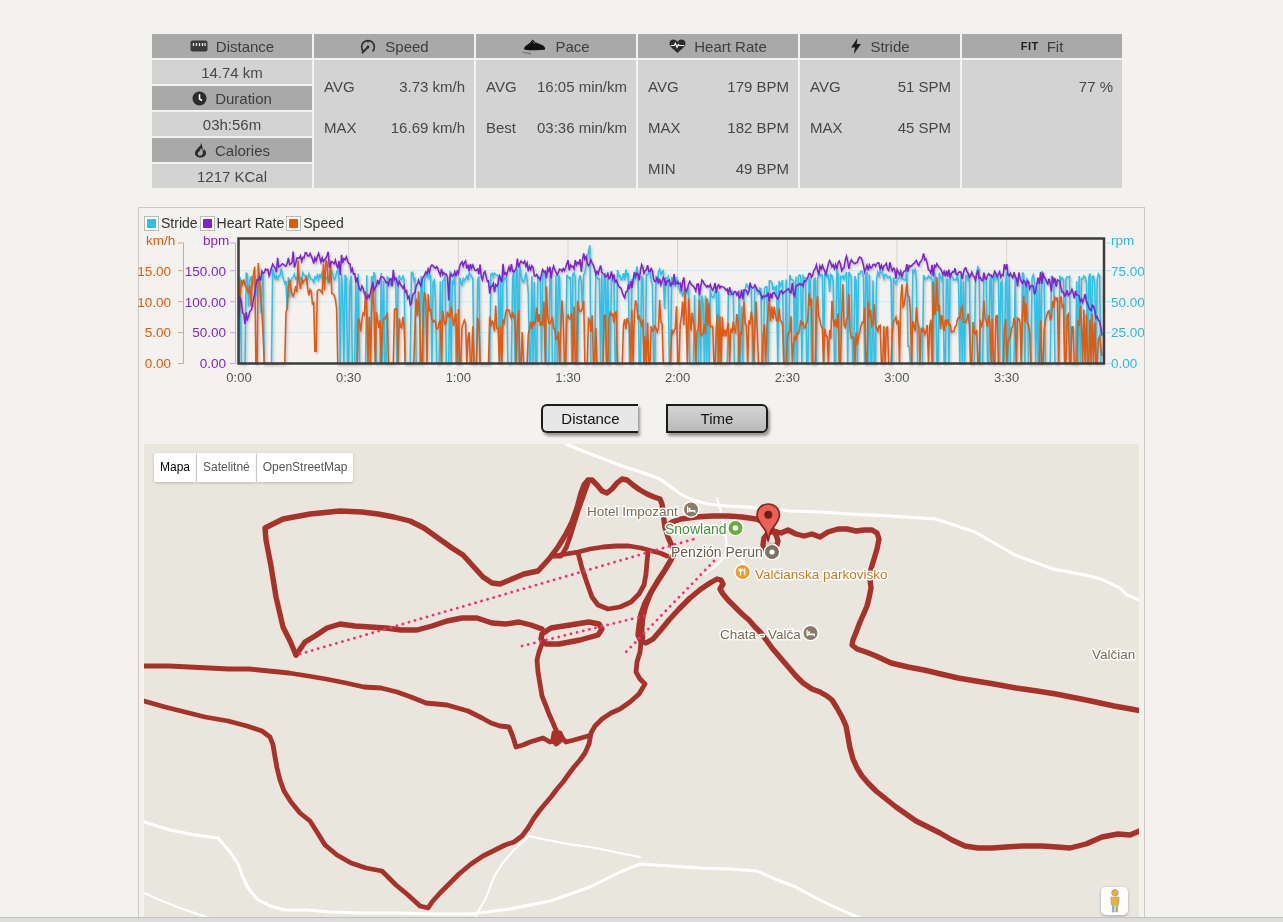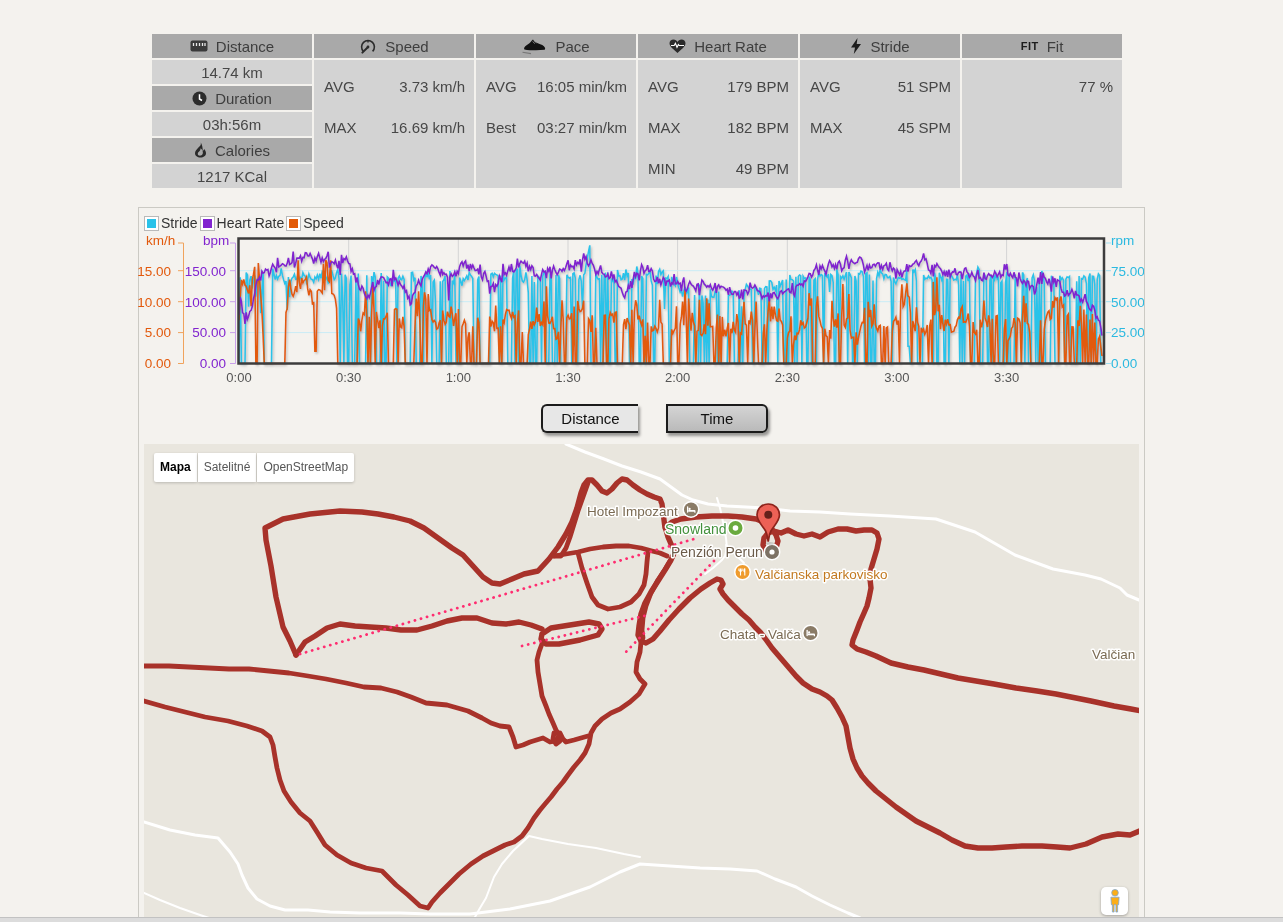--- a/index.html
+++ b/index.html
@@ -13,21 +13,21 @@
 .hdr{display:flex;align-items:center;justify-content:center;gap:8px;}
 .panel{position:absolute;left:138px;top:207px;width:1005px;height:800px;border:1px solid #cbcac4;}
 .legend{position:absolute;left:144px;top:215px;font-size:14px;color:#333;display:flex;align-items:center;}
 .sw{width:13px;height:13px;border:1px solid #b9b9b9;outline:2px solid #fff;outline-offset:-3px;display:inline-block;margin-right:2px;flex:0 0 13px;}
 .btnrow{position:absolute;left:541px;top:404px;width:199px;height:29px;}
 .btn{position:absolute;top:0;height:25px;line-height:25px;text-align:center;font-size:15px;color:#111;border:2px solid #1b1b1b;}
 .btnL{left:0;width:95px;border-radius:6px 0 0 6px;background:#e7e7e7;border-right:none;box-shadow:2px 3px 3px rgba(0,0,0,0.38);}
 .btnR{left:97px;width:98px;border-radius:0 6px 6px 0;background:linear-gradient(#d4d4d4,#bababa);border-left:2px solid #1b1b1b;box-shadow:2px 3px 3px rgba(0,0,0,0.38);margin-left:28px;}
 .mapbtns{position:absolute;left:154px;top:453px;display:flex;gap:1px;font-size:12px;}
 .mb{background:#fff;height:29px;line-height:29px;padding:0 6px;color:#565656;box-shadow:0 1px 3px rgba(0,0,0,0.2);}
-.mb1{border-radius:2px 0 0 2px;color:#000;font-weight:bold;}
+.mb1{border-radius:2px 0 0 2px;color:#000;font-weight:normal;}
 .mb3{border-radius:0 2px 2px 0;}
 .pegman{position:absolute;left:1101px;top:887px;width:27px;height:28px;background:#fff;border-radius:5px;box-shadow:0 1px 3px rgba(0,0,0,0.3);display:flex;align-items:center;justify-content:center;}
 .hscroll{position:absolute;left:0;top:917px;width:1283px;height:5px;background:#dcdcdc;border-top:1px solid #c2c2c2;}
 </style></head>
 <body>
 <table class="stats">
 <colgroup>
       <col style="width:160px">
       <col style="width:160px">
       <col style="width:160px">
@@ -93,21 +93,21 @@
             <span>16.69 km/h</span>
           </div>
         </td>
 <td class="body" rowspan="5">
           <div class="bl">
             <span>AVG</span>
             <span>16:05 min/km</span>
           </div>
           <div class="bl">
             <span>Best</span>
-            <span>03:27 min/km</span>
+            <span>03:36 min/km</span>
           </div>
         </td>
 <td class="body" rowspan="5">
           <div class="bl">
             <span>AVG</span>
             <span>179 BPM</span>
           </div>
           <div class="bl">
             <span>MAX</span>
             <span>182 BPM</span>

